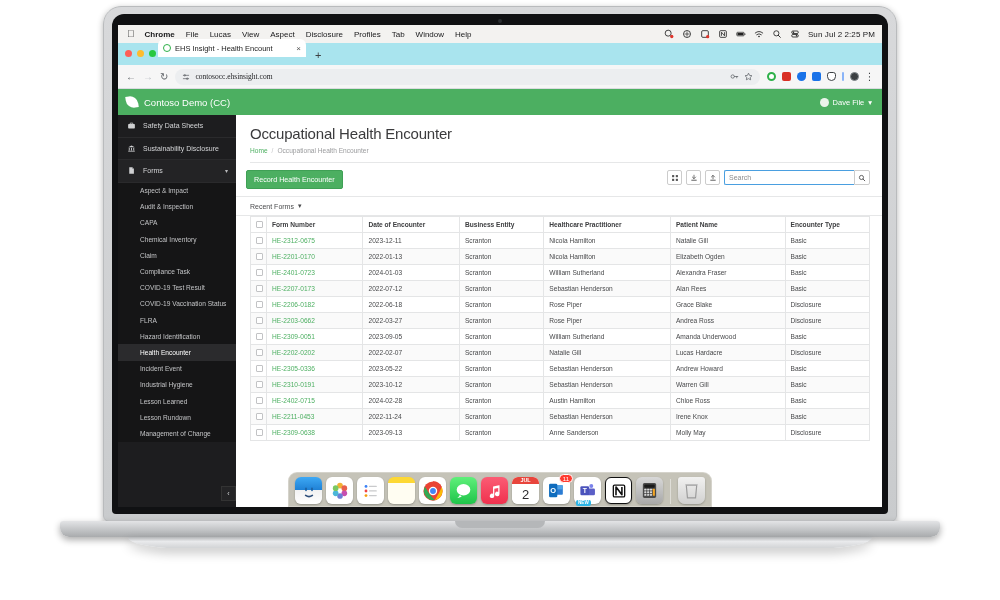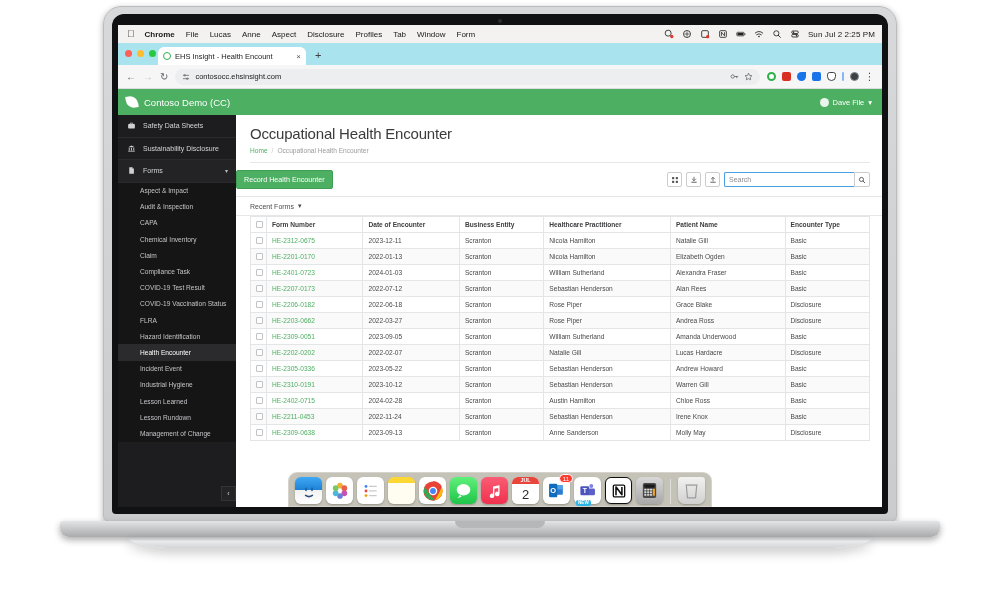--- a/index.html
+++ b/index.html
@@ -87,21 +87,21 @@
   
   .chrome { position: absolute; left: 0; top: 18px; width: 764px; height: 464px; }
   .tabstrip {
     height: 22px; background: #a9e4ee;
     display: flex; align-items: flex-end; padding-left: 7px; position: relative;
   }
   .traffic { position: absolute; left: 7px; top: 7px; display: flex; gap: 5px; }
   .tl { width: 7px; height: 7px; border-radius: 50%; }
   .tl.r { background: #fe5f57; } .tl.y { background: #febc2e; } .tl.g { background: #28c840; }
   .tab {
-    margin-left: 33px; margin-bottom: 0;
+    margin-left: 33px; margin-bottom: 8px;
     height: 18px; min-width: 148px; max-width: 148px;
     background: #fff; border-radius: 6px 6px 0 0;
     display: flex; align-items: center; gap: 4px; padding: 0 5px;
     font-size: 7.5px; color: #222;
   }
   .tab-fav {
     width: 8px; height: 8px; border-radius: 50%;
     background: #fff; border: 1.6px solid #2fb14a; flex: none;
   }
   .tab-title { overflow: hidden; white-space: nowrap; text-overflow: ellipsis; flex: 1; }
@@ -113,21 +113,21 @@
     display: flex; align-items: center; gap: 7px; padding: 0 8px;
     border-bottom: 1px solid #dadce0;
   }
   .nav-btn { font-size: 10px; color: #5f6368; line-height: 1; }
   .nav-btn.dim { color: #bdc1c6; }
   .urlbox {
     flex: 1; height: 16px; background: #eceef0; border-radius: 8px;
     display: flex; align-items: center; gap: 5px; padding: 0 7px;
     font-size: 7.5px; color: #5f6368; overflow: hidden;
   }
-  .url-strong { color: #202124; white-space: nowrap; }
+  .url-strong { color: #202124; white-space: nowrap; font-family: Liberation Serif, serif; }
   .url-rest { white-space: nowrap; overflow: hidden; text-overflow: clip; }
   .url-right { margin-left: auto; display: flex; gap: 5px; align-items: center; flex: none; }
   .ext-row { display: flex; align-items: center; gap: 6px; flex: none; }
   .ext {
     width: 9px; height: 9px; border-radius: 2px;
     display: inline-block;
   }
   .ext.circ { border-radius: 50%; }
   .kebab { font-size: 10px; color: #3c4043; letter-spacing: -.5px; line-height: 1; }
 
@@ -184,22 +184,22 @@
   
   .main { flex: 1; background: #fff; min-width: 0; display: flex; flex-direction: column; }
   .page-head { padding: 10px 12px 0 14px; }
   .page-title { font-size: 15px; color: #3b3b3d; font-weight: normal; letter-spacing: -.2px; }
   .crumbs { margin-top: 5px; font-size: 6.6px; color: #9a9b9d; display: flex; gap: 4px; }
   .crumbs .home { color: #4caf61; }
   .crumb-sep { color: #c3c4c6; }
   .head-rule { margin-top: 8px; border-bottom: 1px solid #e6e7e8; }
 
   .toolbar {
-    display: flex; align-items: center;
-    padding: 7px 12px 7px 0; gap: 6px;
+    display: flex; align-items: flex-start;
+    padding: 7px 12px 7px 10px; gap: 6px;
   }
   .btn-primary {
     background: #4caf61; border: 1px solid #3fa055; border-radius: 2px;
     color: #fff; font-size: 7.2px; padding: 4px 7px; white-space: nowrap;
   }
   .tb-right { margin-left: auto; display: flex; align-items: center; gap: 4px; }
   .icon-btn {
     width: 15px; height: 15px; border: 1px solid #ccc; border-radius: 2px;
     background: #fff; display: flex; align-items: center; justify-content: center;
   }
@@ -284,27 +284,27 @@
   <div class="camera"></div>
 
   <div class="screen">
     <div class="wallpaper"></div>
 
     <div class="menubar">
       <span class="mb-apple"></span>
       <span class="mb-item bold">Chrome</span>
       <span class="mb-item">File</span>
       <span class="mb-item">Lucas</span>
-      <span class="mb-item">Anne</span>
+      <span class="mb-item">View</span>
       <span class="mb-item">Aspect</span>
       <span class="mb-item">Disclosure</span>
       <span class="mb-item">Profiles</span>
       <span class="mb-item">Tab</span>
       <span class="mb-item">Window</span>
-      <span class="mb-item">Form</span>
+      <span class="mb-item">Help</span>
 
       <span class="mb-right">
         <svg class="mb-ico" viewBox="0 0 12 12">
             <circle cx="5" cy="5" r="3.6" fill="none" stroke="#222" stroke-width="1"></circle>
             <circle cx="9.3" cy="9" r="2" fill="#e0352b"></circle>
           </svg>
         <svg class="mb-ico" viewBox="0 0 12 12">
             <circle cx="6" cy="6" r="4.2" fill="none" stroke="#222" stroke-width="1"></circle>
             <path d="M3 6h6M6 3v6" stroke="#222" stroke-width=".8"></path>
           </svg>

